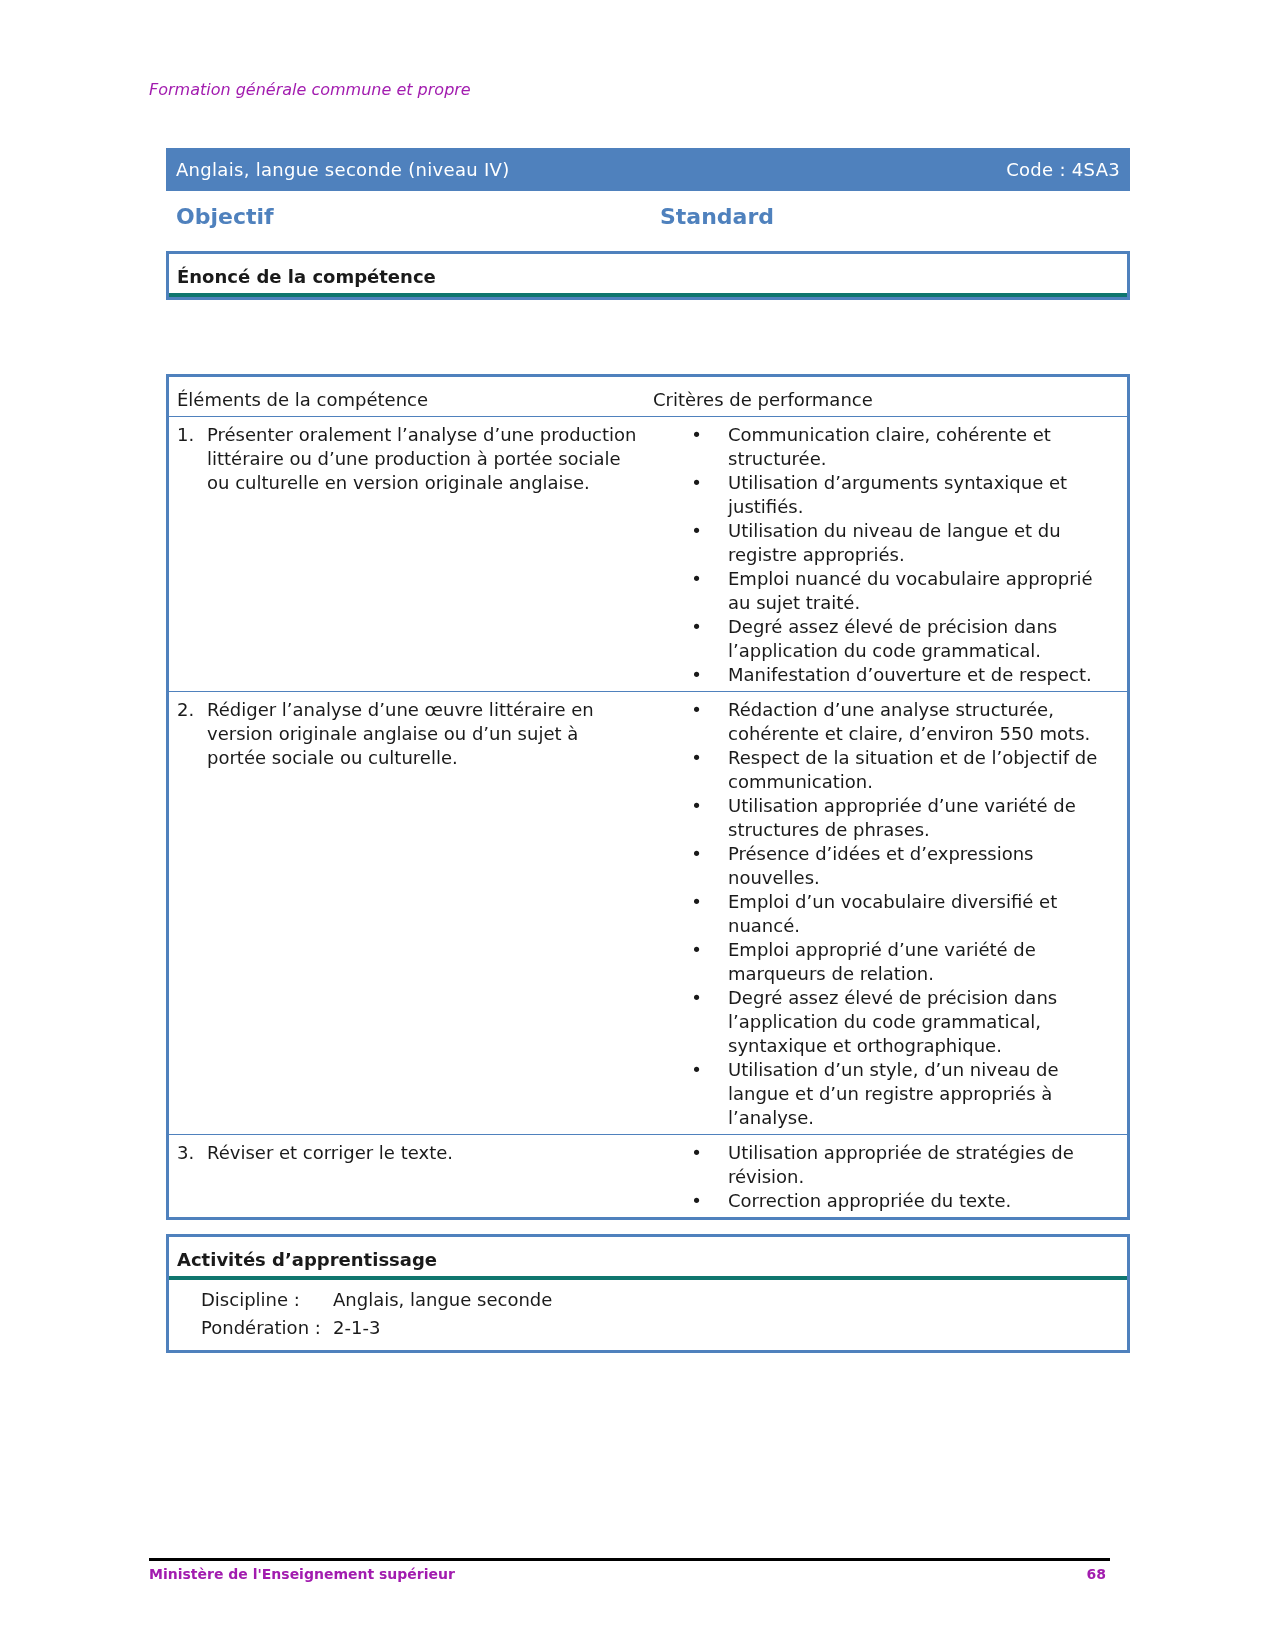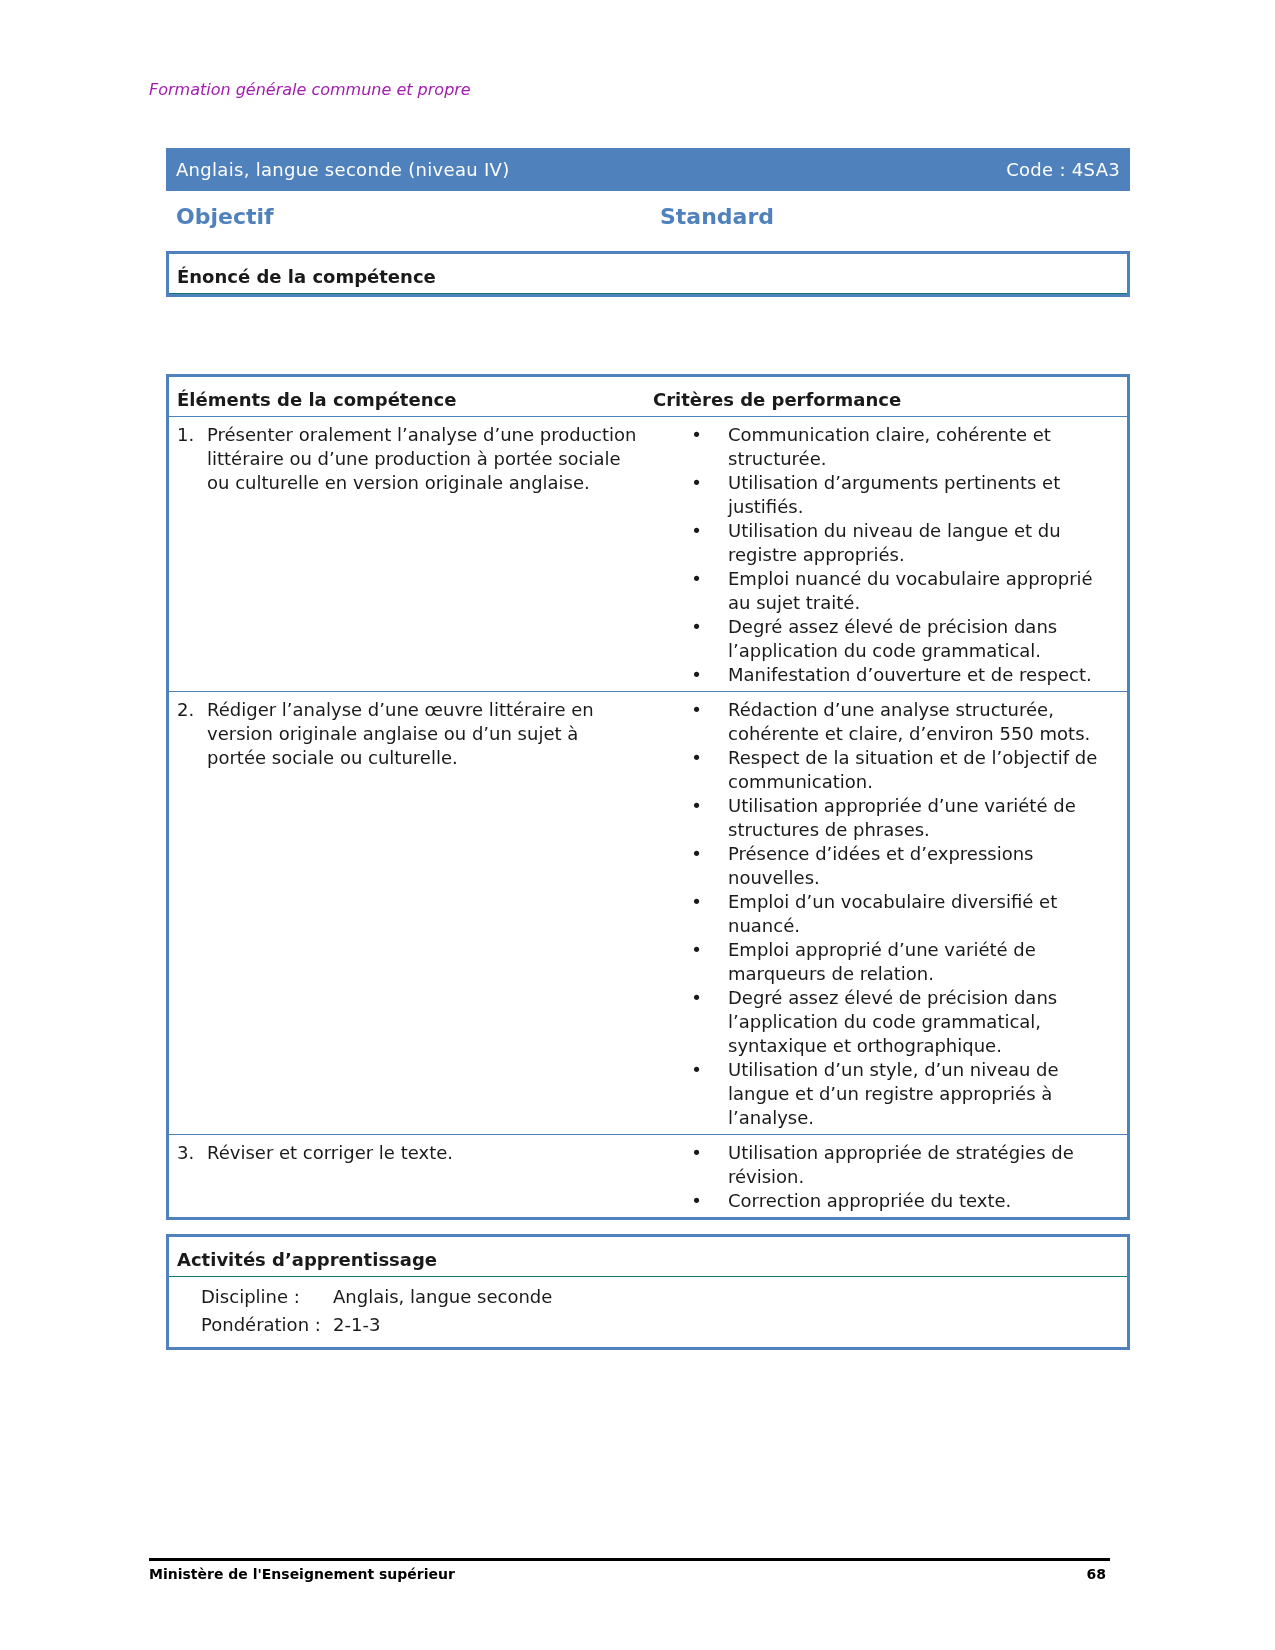--- a/index.html
+++ b/index.html
@@ -5,40 +5,40 @@
   html, body { margin: 0; padding: 0; background: #ffffff; }
   body { width: 1275px; height: 1650px; position: relative; font-family: "DejaVu Sans", sans-serif; color: #1a1a1a; }
   .running-head { position: absolute; left: 149px; top: 80px; font-size: 16px; color: #a21caf; font-style: italic; }
   .page { position: absolute; left: 166px; width: 964px; }
   .banner { top: 148px; height: 43px; background: #4f81bd; color: #ffffff; display: flex; justify-content: space-between; align-items: center; padding: 0 10px; box-sizing: border-box; font-size: 18px; letter-spacing: 0.3px; }
   .subheads { top: 204px; height: 30px; }
   .subheads span { position: absolute; font-weight: bold; font-size: 22px; color: #4f81bd; top: 0; }
   .subheads .obj { left: 10px; }
   .subheads .std { left: 494px; }
   .box { border: 3px solid #4f81bd; box-sizing: border-box; background: #fff; }
-  .box .hdr { font-weight: bold; font-size: 18px; padding: 12px 8px 6px 8px; border-bottom: 1px solid #0f766e; }
+  .box .hdr { font-weight: bold; font-size: 18px; padding: 12px 8px 6px 8px; border-bottom: 4px solid #0f766e; }
   .enonce { top: 251px; }
   .enonce .body { font-size: 18px; line-height: 24px; padding: 6px 8px 6px 8px; }
   .elements { top: 374px; }
   .elements table { width: 100%; border-collapse: collapse; font-size: 18px; }
-  .elements th { text-align: left; font-weight: bold; padding: 12px 8px 6px 8px; border-bottom: 1px solid #4f81bd; }
+  .elements th { text-align: left; font-weight: normal; padding: 12px 8px 6px 8px; border-bottom: 1px solid #4f81bd; }
   .elements td { vertical-align: top; border-top: 1px solid #4f81bd; padding: 6px 8px 4px 8px; line-height: 24px; }
   .elements tr:first-child td, .elements thead + tbody tr:first-child td { border-top: none; }
   .elements col.c1 { width: 476px; }
   .elem { display: flex; }
   .elem .num { width: 30px; flex: none; }
   ul.crit { list-style: none; margin: 0; padding: 0; }
   ul.crit li { display: flex; }
   ul.crit li .bullet { width: 75px; flex: none; text-align: center; padding-left: 12px; box-sizing: border-box; }
   .activites { top: 1234px; }
   .activites .body { font-size: 18px; padding: 6px 8px 8px 8px; margin-left: 24px; }
   .activites .row { display: flex; line-height: 28px; }
   .activites .lbl { width: 132px; flex: none; }
   .footer-rule { position: absolute; left: 149px; width: 961px; top: 1558px; height: 3px; background: #000; }
-  .footer { position: absolute; left: 149px; width: 961px; top: 1566px; display: flex; justify-content: space-between; font-size: 14px; font-weight: bold; color: #000000; padding: 0 4px 0 0; box-sizing: border-box; }
+  .footer { position: absolute; left: 149px; width: 961px; top: 1566px; display: flex; justify-content: space-between; font-size: 14px; font-weight: bold; color: #a21caf; padding: 0 4px 0 0; box-sizing: border-box; }
 </style>
 </head>
 <body>
 
 <div class="running-head">Formation générale commune et propre</div>
 
 <div class="page banner">
   <span>Anglais, langue seconde (niveau IV)</span>
   <span>Code : 4SA3</span>
 </div>
@@ -73,21 +73,21 @@
             </div>
           </td>
           <td>
             <ul class="crit">
               <li>
                 <span class="bullet">•</span>
                 <span>Communication claire, cohérente et structurée.</span>
               </li>
               <li>
                 <span class="bullet">•</span>
-                <span>Utilisation d’arguments pertinents et justifiés.</span>
+                <span>Utilisation d’arguments syntaxique et justifiés.</span>
               </li>
               <li>
                 <span class="bullet">•</span>
                 <span>Utilisation du niveau de langue et du registre appropriés.</span>
               </li>
               <li>
                 <span class="bullet">•</span>
                 <span>Emploi nuancé du vocabulaire approprié au sujet traité.</span>
               </li>
               <li>

